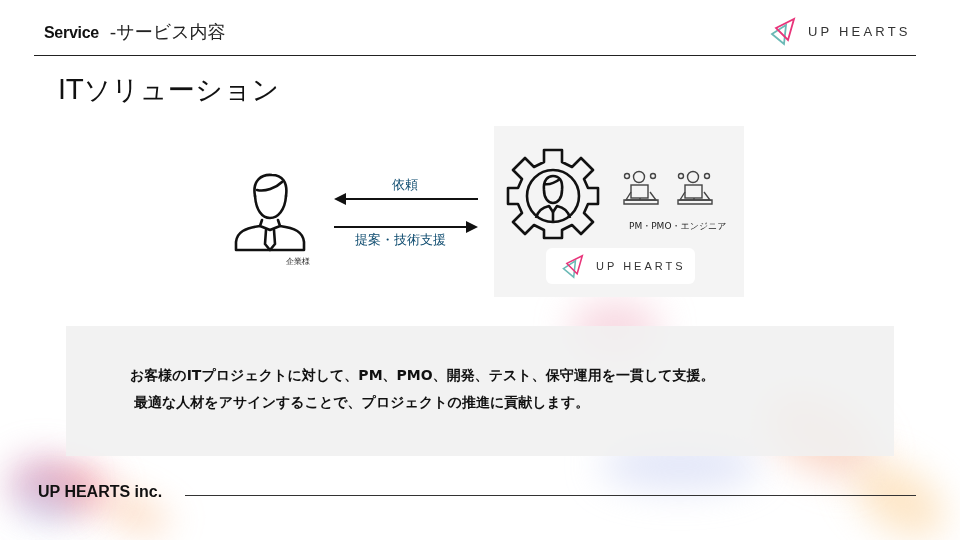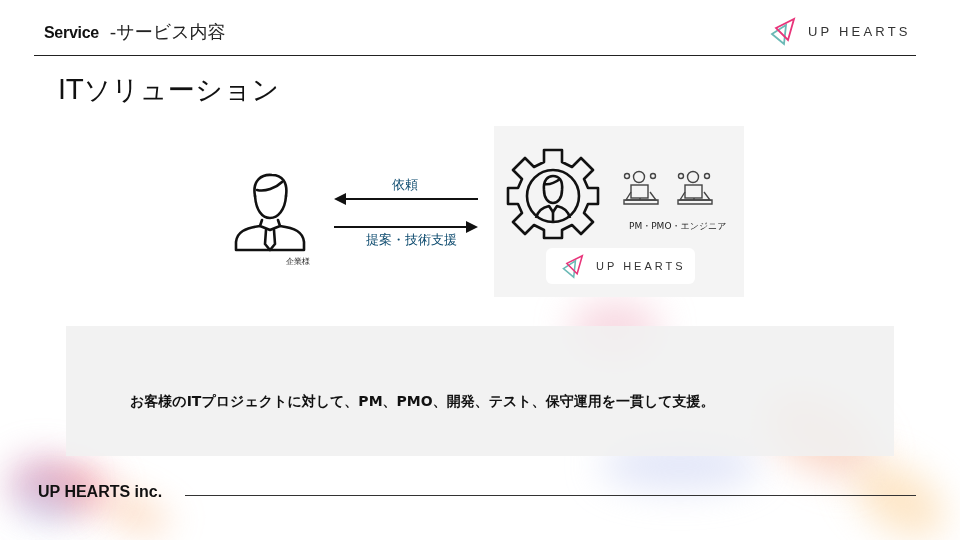--- a/index.html
+++ b/index.html
@@ -82,21 +82,21 @@
   <span class="client-label">企業様</span>
 </div>
 
 <div class="arrow-label" style="left:392px;top:176px;">依頼</div>
 <div class="arrow left" style="left:344px;top:198px;width:134px;">
   <span class="head"></span>
 </div>
 <div class="arrow right" style="left:334px;top:226px;width:134px;">
   <span class="head"></span>
 </div>
-<div class="arrow-label" style="left:366px;top:231px;text-align:center;">提案・技術支援</div>
+<div class="arrow-label" style="left:355px;top:231px;text-align:center;">提案・技術支援</div>
 
 <div class="panel">
   <svg class="gear" width="94" height="94" viewBox="0 0 94 94">
     <g fill="none" stroke="#111" stroke-width="2.6" stroke-linejoin="round">
       <path d="M38 4 H56 V16 L66 21 L75 12 L87 24 L78 33 L82 42 H92 V58 H82 L78 67 L87 76 L75 88 L66 79 L56 84 V92 H38 V84 L28 79 L19 88 L7 76 L16 67 L12 58 H2 V42 H12 L16 33 L7 24 L19 12 L28 21 L38 16 Z"></path>
       <circle cx="47" cy="50" r="26"></circle>
       <path d="M38 44 C37 34 42 30 47 30 C53 30 57 34 56 44"></path>
       <path d="M38 44 C38 52 42 57 47 57 C52 57 56 52 56 44"></path>
       <path d="M38 38 C44 39 50 36 54 33"></path>
       <path d="M30 72 C32 64 38 61 43 60 L47 66 L51 60 C56 61 62 64 64 72"></path>
@@ -131,17 +131,18 @@
   <div class="panel-logo">
     <svg width="24" height="26" viewBox="0 0 28 30">
       <polygon points="4,18 18,9 16,28" fill="none" stroke="#6bb9b6" stroke-width="1.8"></polygon>
       <polygon points="8,12 26,3 20,24" fill="none" stroke="#e8347a" stroke-width="1.8"></polygon>
     </svg>
     <span class="panel-logo-text">UP HEARTS</span>
   </div>
 </div>
 
 <div class="desc">
-  <div class="desc-line" style="left:64px;top:41px;margin-top:26px;">お客様のITプロジェクトに対して、PM、PMO、開発、テスト、保守運用を一貫して支援。</div>
+  <div class="desc-line" style="left:64px;top:41px;">お客様のITプロジェクトに対して、PM、PMO、開発、テスト、保守運用を一貫して支援。</div>
+  <div class="desc-line" style="left:68px;top:68px;">最適な人材をアサインすることで、プロジェクトの推進に貢献します。</div>
 </div>
 
 <div class="footer-name">UP HEARTS inc.</div>
 <div class="footer-rule"></div>
 
 </body></html>

